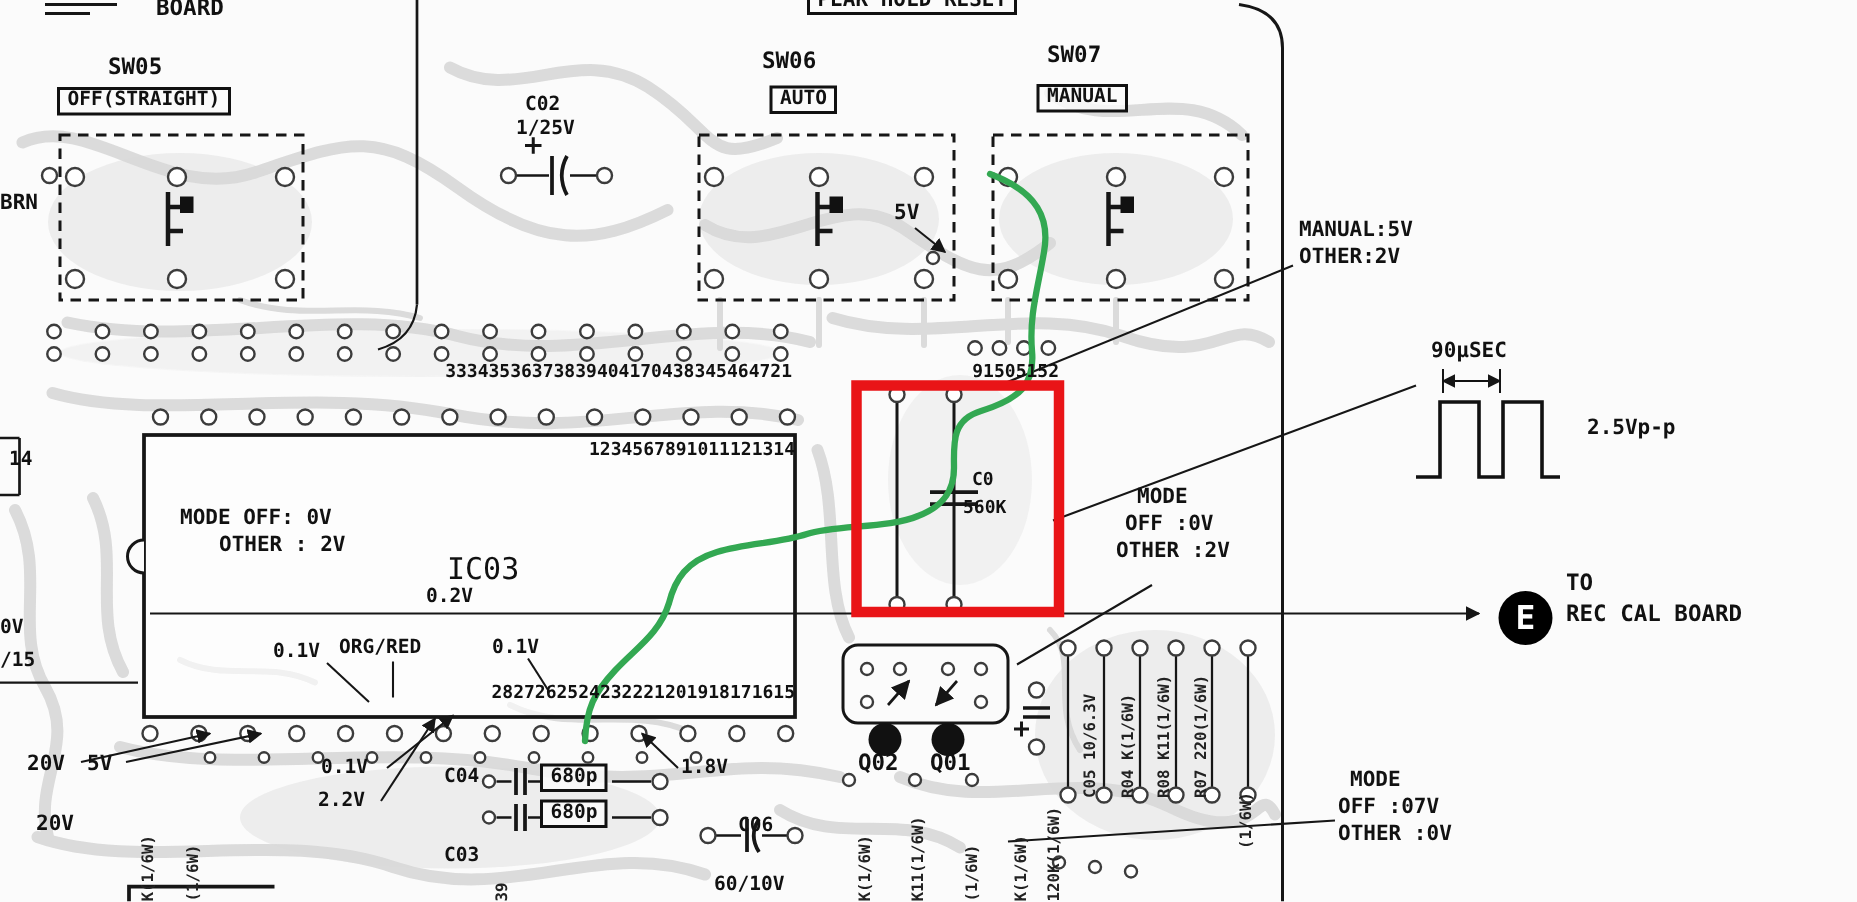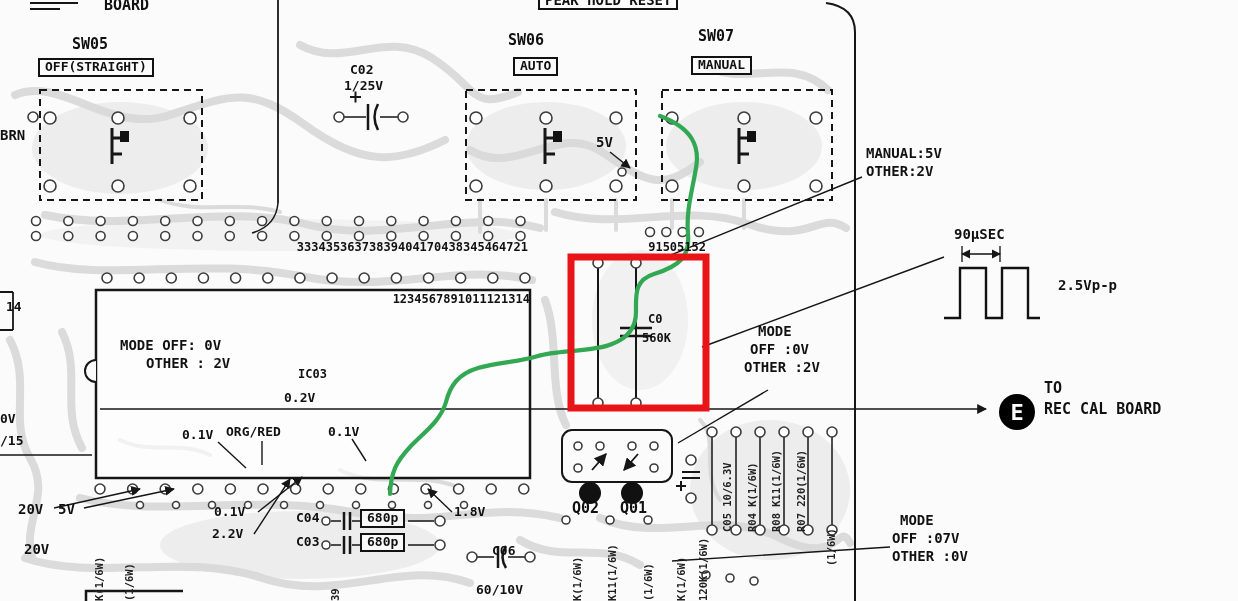--- a/index.html
+++ b/index.html
@@ -4,21 +4,21 @@
 <style>
   html,body{margin:0;padding:0;background:#fff}
   .stage{position:relative;width:1238px;height:601px;background:#fbfbfb;overflow:hidden;
          font-family:"DejaVu Sans Mono","Liberation Mono",monospace;color:#111}
   svg.bg{position:absolute;left:0;top:0;display:block}
   .lbl{position:absolute;white-space:nowrap;line-height:1.15}
   .s12{font-size:12px;font-weight:bold}
   .s13{font-size:13px;font-weight:bold}
   .s14{font-size:14px;font-weight:bold}
   .s15{font-size:15px;font-weight:bold}
-  .s16{font-size:12px;font-weight:bold}
+  .s16{font-size:20px;font-weight:normal}
   .boxed{border:2px solid #111;padding:0 5px;background:rgba(251,251,251,.8)}
   .pins{position:absolute;display:flex;justify-content:flex-end;height:16px}
   .pins span{font-size:12px;font-weight:bold;line-height:1}
   .vlbl{position:absolute;font-size:10.5px;font-weight:bold;white-space:nowrap;color:#222;
         transform:rotate(-90deg);transform-origin:0 0;line-height:1}
   .e-badge{position:absolute;left:999px;top:394px;width:36px;height:36px;border-radius:50%;
            background:#000;color:#fff;display:flex;align-items:center;justify-content:center;
            font-size:22px;font-weight:bold}
 </style>
 </head>
@@ -348,21 +348,21 @@
 
   <div class="lbl s14" style="left:18px;top:501px">20V</div>
   <div class="lbl s14" style="left:58px;top:501px">5V</div>
   <div class="lbl s14" style="left:24px;top:541px">20V</div>
   <div class="lbl s13" style="left:214px;top:505px">0.1V</div>
   <div class="lbl s13" style="left:212px;top:527px">2.2V</div>
   <div class="lbl s13" style="left:454px;top:505px">1.8V</div>
 
   <div class="lbl s13" style="left:296px;top:511px">C04</div>
   <div class="lbl s13 boxed" style="left:360px;top:509px">680p</div>
-  <div class="lbl s13" style="left:296px;top:535px">C03</div>
+  <div class="lbl s13" style="left:296px;top:564px">C03</div>
   <div class="lbl s13 boxed" style="left:360px;top:533px">680p</div>
   <div class="lbl s13" style="left:492px;top:544px">C06</div>
   <div class="lbl s13" style="left:476px;top:583px">60/10V</div>
 
   <div class="lbl s15" style="left:572px;top:500px">Q02</div>
   <div class="lbl s15" style="left:620px;top:500px">Q01</div>
 
   <div class="lbl s14" style="left:900px;top:512px">MODE</div>
   <div class="lbl s14" style="left:892px;top:530px">OFF :07V</div>
   <div class="lbl s14" style="left:892px;top:548px">OTHER :0V</div>
@@ -407,20 +407,36 @@
       <span>6</span>
       <span>7</span>
       <span>8</span>
       <span>9</span>
       <span>10</span>
       <span>11</span>
       <span>12</span>
       <span>13</span>
       <span>14</span>
     </div>
+  <div class="pins" style="left:92px;top:455px;width:438px">
+      <span>28</span>
+      <span>27</span>
+      <span>26</span>
+      <span>25</span>
+      <span>24</span>
+      <span>23</span>
+      <span>22</span>
+      <span>21</span>
+      <span>20</span>
+      <span>19</span>
+      <span>18</span>
+      <span>17</span>
+      <span>16</span>
+      <span>15</span>
+    </div>
 
   <div class="vlbl" style="left:572px;top:601px">K(1/6W)</div>
   <div class="vlbl" style="left:607px;top:601px">K11(1/6W)</div>
   <div class="vlbl" style="left:643px;top:601px">(1/6W)</div>
   <div class="vlbl" style="left:676px;top:601px">K(1/6W)</div>
   <div class="vlbl" style="left:698px;top:601px">120K(1/6W)</div>
   <div class="vlbl" style="left:722px;top:532px">C05 10/6.3V</div>
   <div class="vlbl" style="left:747px;top:532px">R04 K(1/6W)</div>
   <div class="vlbl" style="left:771px;top:532px">R08 K11(1/6W)</div>
   <div class="vlbl" style="left:796px;top:532px">R07 220(1/6W)</div>

